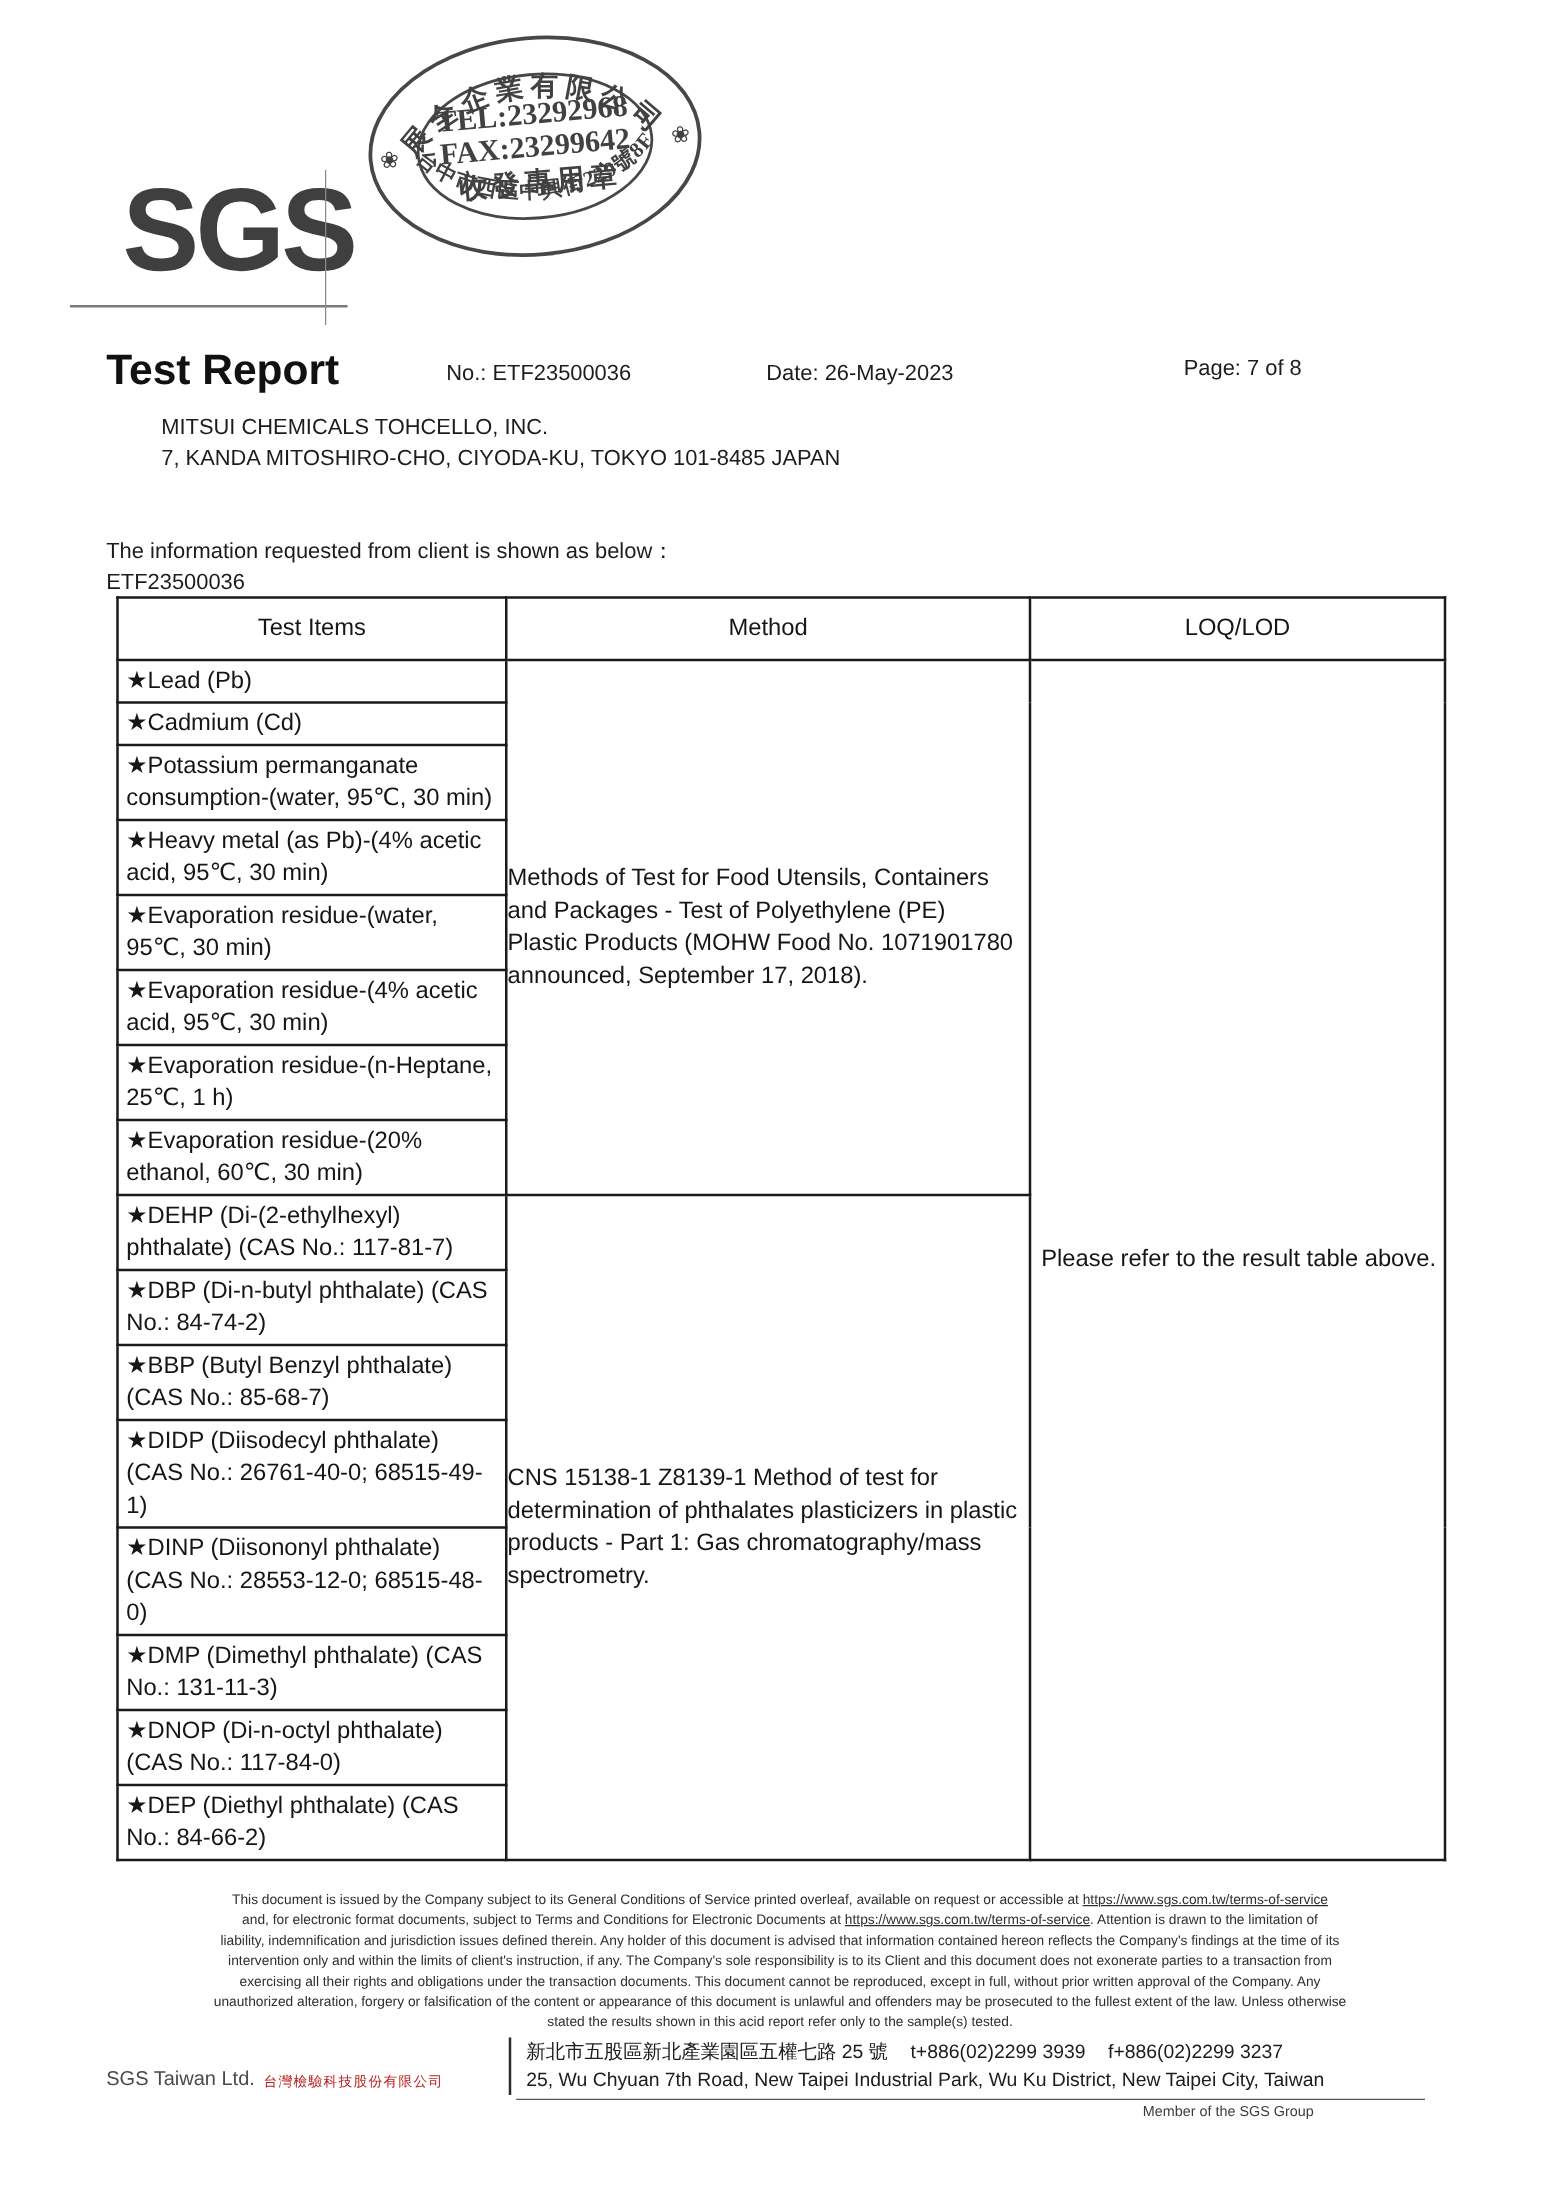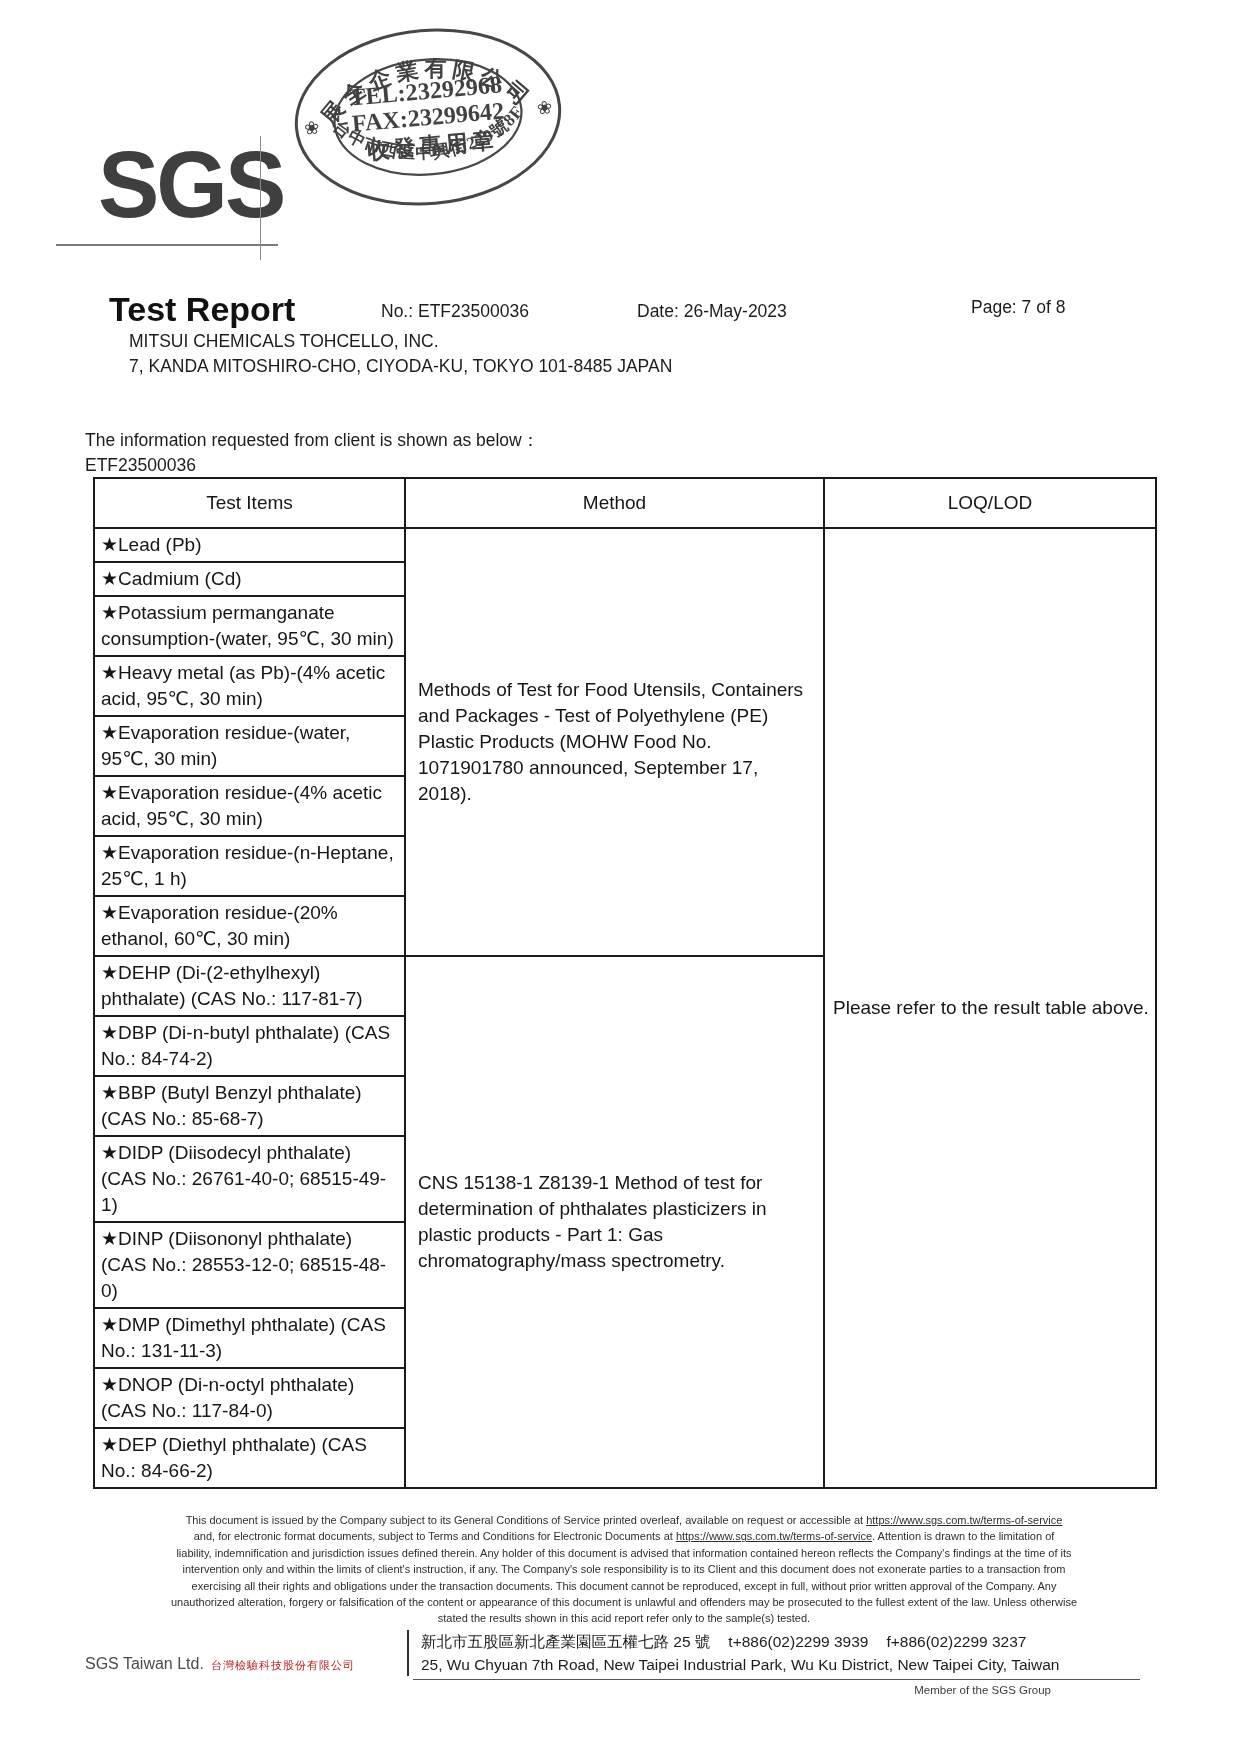--- a/index.html
+++ b/index.html
@@ -33,21 +33,21 @@
   .stamp .ring.inner { stroke-width:2.2; }
   .stamp text { fill:#333333; }
   .arc-text { font-size:22px; font-weight:bold; letter-spacing:5px; font-family:"Liberation Serif", serif; }
   .arc-text.small { font-size:17px; font-weight:bold; letter-spacing:1px; }
   .stamp .mid { font-family:"Liberation Serif", serif; font-weight:bold; text-anchor:middle; }
   .stamp .mid.num { font-size:24px; }
   .stamp .mid.cjk { font-size:22px; letter-spacing:4px; }
   .stamp .flower { font-size:18px; text-anchor:middle; }
 
   
-  .title-row { position:absolute; left:85px; top:290px; width:1072px; height:44px;margin-left:24px; }
+  .title-row { position:absolute; left:85px; top:277px; width:1072px; height:44px; }
   .doc-title { position:absolute; left:0; top:0; font-size:34px; font-weight:bold; letter-spacing:0; color:#111; margin:0; }
   .no-field   { position:absolute; left:272px; top:11px; font-size:17.5px; }
   .date-field { position:absolute; left:528px; top:11px; font-size:17.5px; }
   .page-field { position:absolute; left:862px; top:7px;  font-size:17.5px; }
 
   .client-block { position:absolute; left:85px; top:329px; font-size:17.5px; line-height:25px;margin-left:44px; }
 
   .intro-block { position:absolute; left:85px; top:428px; font-size:17.5px; line-height:25px; }
 
   
@@ -55,21 +55,21 @@
     position:absolute; left:93px; top:477px; width:1062px;
     border-collapse:collapse; table-layout:fixed;
     font-size:19px; line-height:26px; color:#161616;
   }
   .report-table col.c1 { width:311px; }
   .report-table col.c2 { width:419px; }
   .report-table col.c3 { width:332px; }
   .report-table th, .report-table td { border:2px solid #1a1a1a; padding:3px 6px; }
   .report-table th { font-weight:normal; font-size:19px; text-align:center; height:42px; }
   .report-table td.item { text-align:left; vertical-align:middle; }
-  .report-table td.method { text-align:left; vertical-align:middle; padding-left:12px; }
+  .report-table td.method { text-align:left; vertical-align:middle; padding-left:0; }
   .report-table td.loq { text-align:left; vertical-align:middle; padding-left:8px; }
 
   
   .disclaimer {
     position:absolute; left:104px; top:1512px; width:1040px;
     font-size:11px; line-height:16.4px; color:#2e2e2e;
     white-space:nowrap; overflow:hidden;text-align:center;
   }
   .disclaimer a { color:#2e2e2e; text-decoration:underline; }
 

